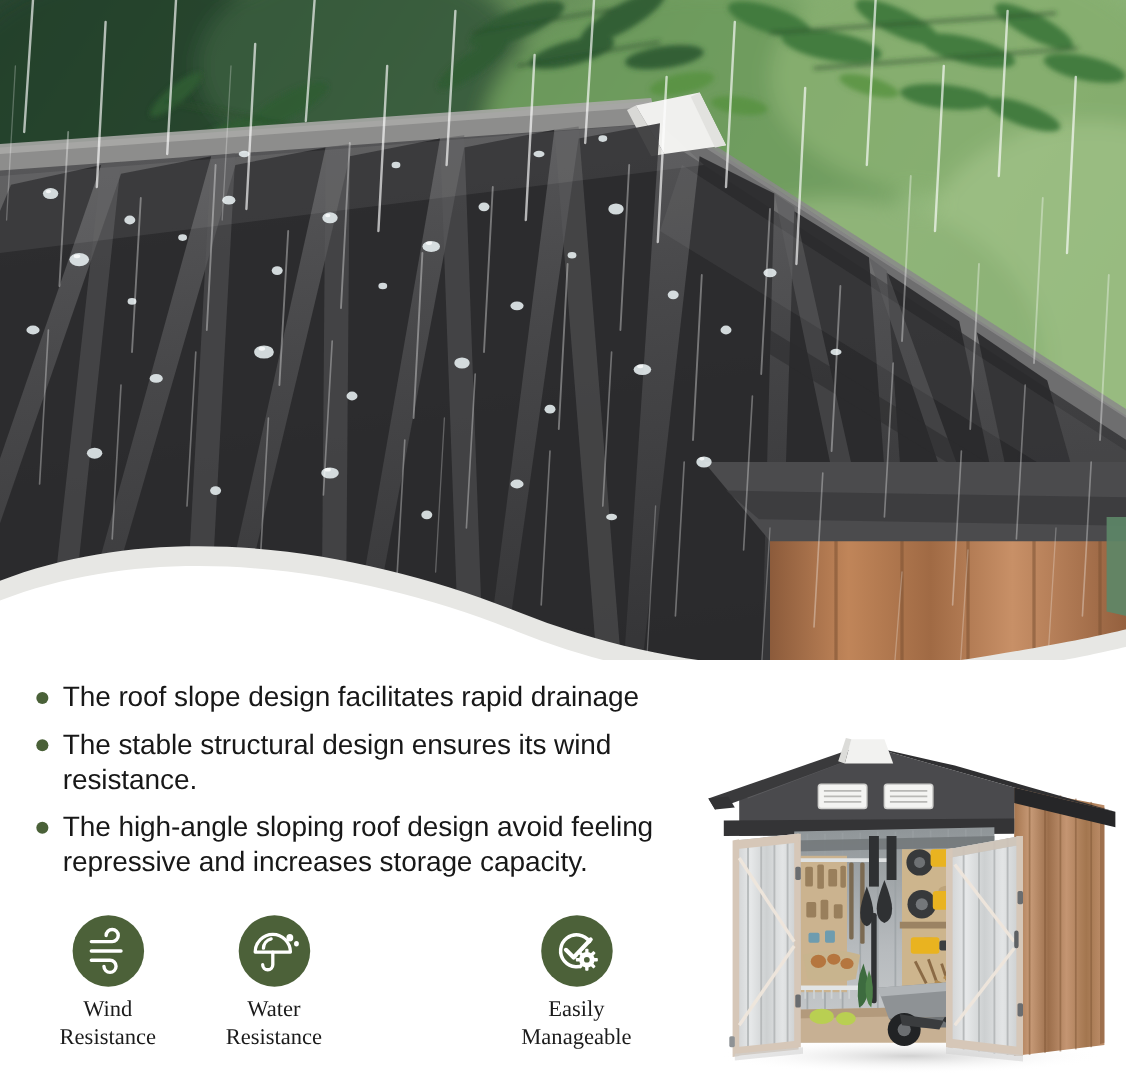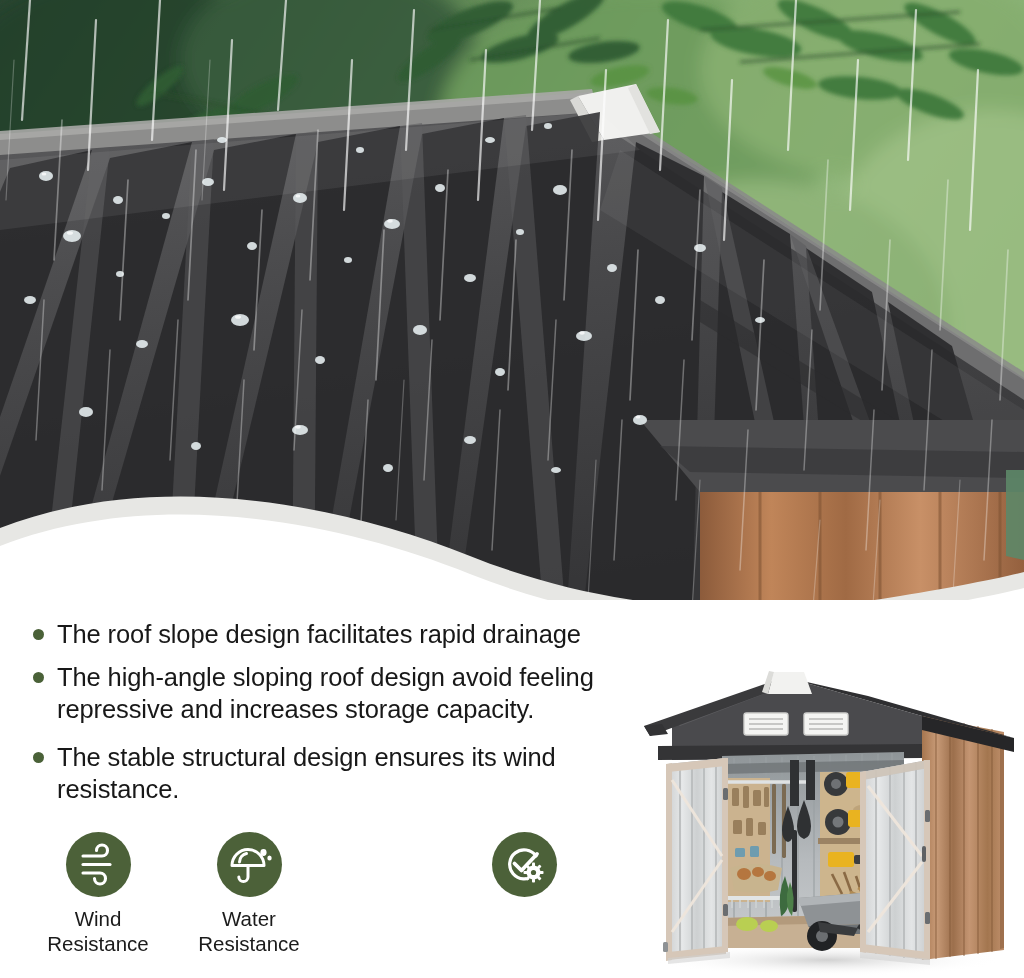--- a/index.html
+++ b/index.html
@@ -33,21 +33,21 @@
   .features{position:absolute;left:0;top:232px;width:610px;height:146px;}
   .feature{position:absolute;top:0;width:132px;text-align:center;}
   .feature .circle{
     width:65px;height:65px;border-radius:50%;background:#4c6139;
     margin:0 auto;display:block;position:relative;
   }
   .feature .circle svg{position:absolute;left:0;top:0;width:65px;height:65px;}
   .feature .flabel{
     margin-top:9px;font-size:20.5px;line-height:25px;color:#1b1b1b;
     white-space:pre-line;
-    font-family:Liberation Sans, sans-serif;
+    font-family:Liberation Serif, serif;
   }
   .f0{left:32px;}
   .f1{left:183px;}
   .f2{left:317px;}
   .f3{left:458px;}
 
   
   .shed{position:absolute;left:622px;top:660px;width:402px;height:318px;overflow:hidden;}
   .shed svg{display:block;width:402px;height:318px;}
 </style>
@@ -332,27 +332,27 @@
     </svg>
   </div>
 
   <div class="lower">
 
     <div class="bullets">
       <div class="bullet-row b1">
         <span class="bullet-dot"></span>
         <span class="bullet-text">The roof slope design facilitates rapid drainage</span>
       </div>
+      <div class="bullet-row b3">
+        <span class="bullet-dot"></span>
+        <span class="bullet-text">The stable structural design ensures its wind resistance.</span>
+      </div>
       <div class="bullet-row b2">
         <span class="bullet-dot"></span>
         <span class="bullet-text">The high-angle sloping roof design avoid feeling repressive and increases storage capacity.</span>
-      </div>
-      <div class="bullet-row b3">
-        <span class="bullet-dot"></span>
-        <span class="bullet-text">The stable structural design ensures its wind resistance.</span>
       </div>
     </div>
 
     <div class="features">
 
       <div class="feature f0">
         <span class="circle">
           <svg viewBox="0 0 65 65" aria-hidden="true">
             <g fill="none" stroke="#ffffff" stroke-width="3.1" stroke-linecap="round">
               <path d="M17 24 H36 a5.5 5.5 0 1 0 -5.5 -5.5"></path>
@@ -399,20 +399,22 @@
                 <rect x="6" y="-1.5" width="4" height="3" rx="0.8"></rect>
                 <rect x="-1.5" y="-10" width="3" height="4" rx="0.8" transform="rotate(45)"></rect>
                 <rect x="-1.5" y="6" width="3" height="4" rx="0.8" transform="rotate(45)"></rect>
                 <rect x="-10" y="-1.5" width="4" height="3" rx="0.8" transform="rotate(45)"></rect>
                 <rect x="6" y="-1.5" width="4" height="3" rx="0.8" transform="rotate(45)"></rect>
               </g>
               <circle r="2.6" fill="#4c6139"></circle>
             </g>
           </svg>
         </span>
+        <div class="flabel">Easily
+Manageable</div>
       </div>
 
     </div>
   </div>
 
   <div class="shed">
     <svg viewBox="0 0 402 318">
       <defs>
         <linearGradient id="sideg" x1="0" y1="0" x2="1" y2="0">
           <stop offset="0%" stop-color="#a6764f"></stop>

